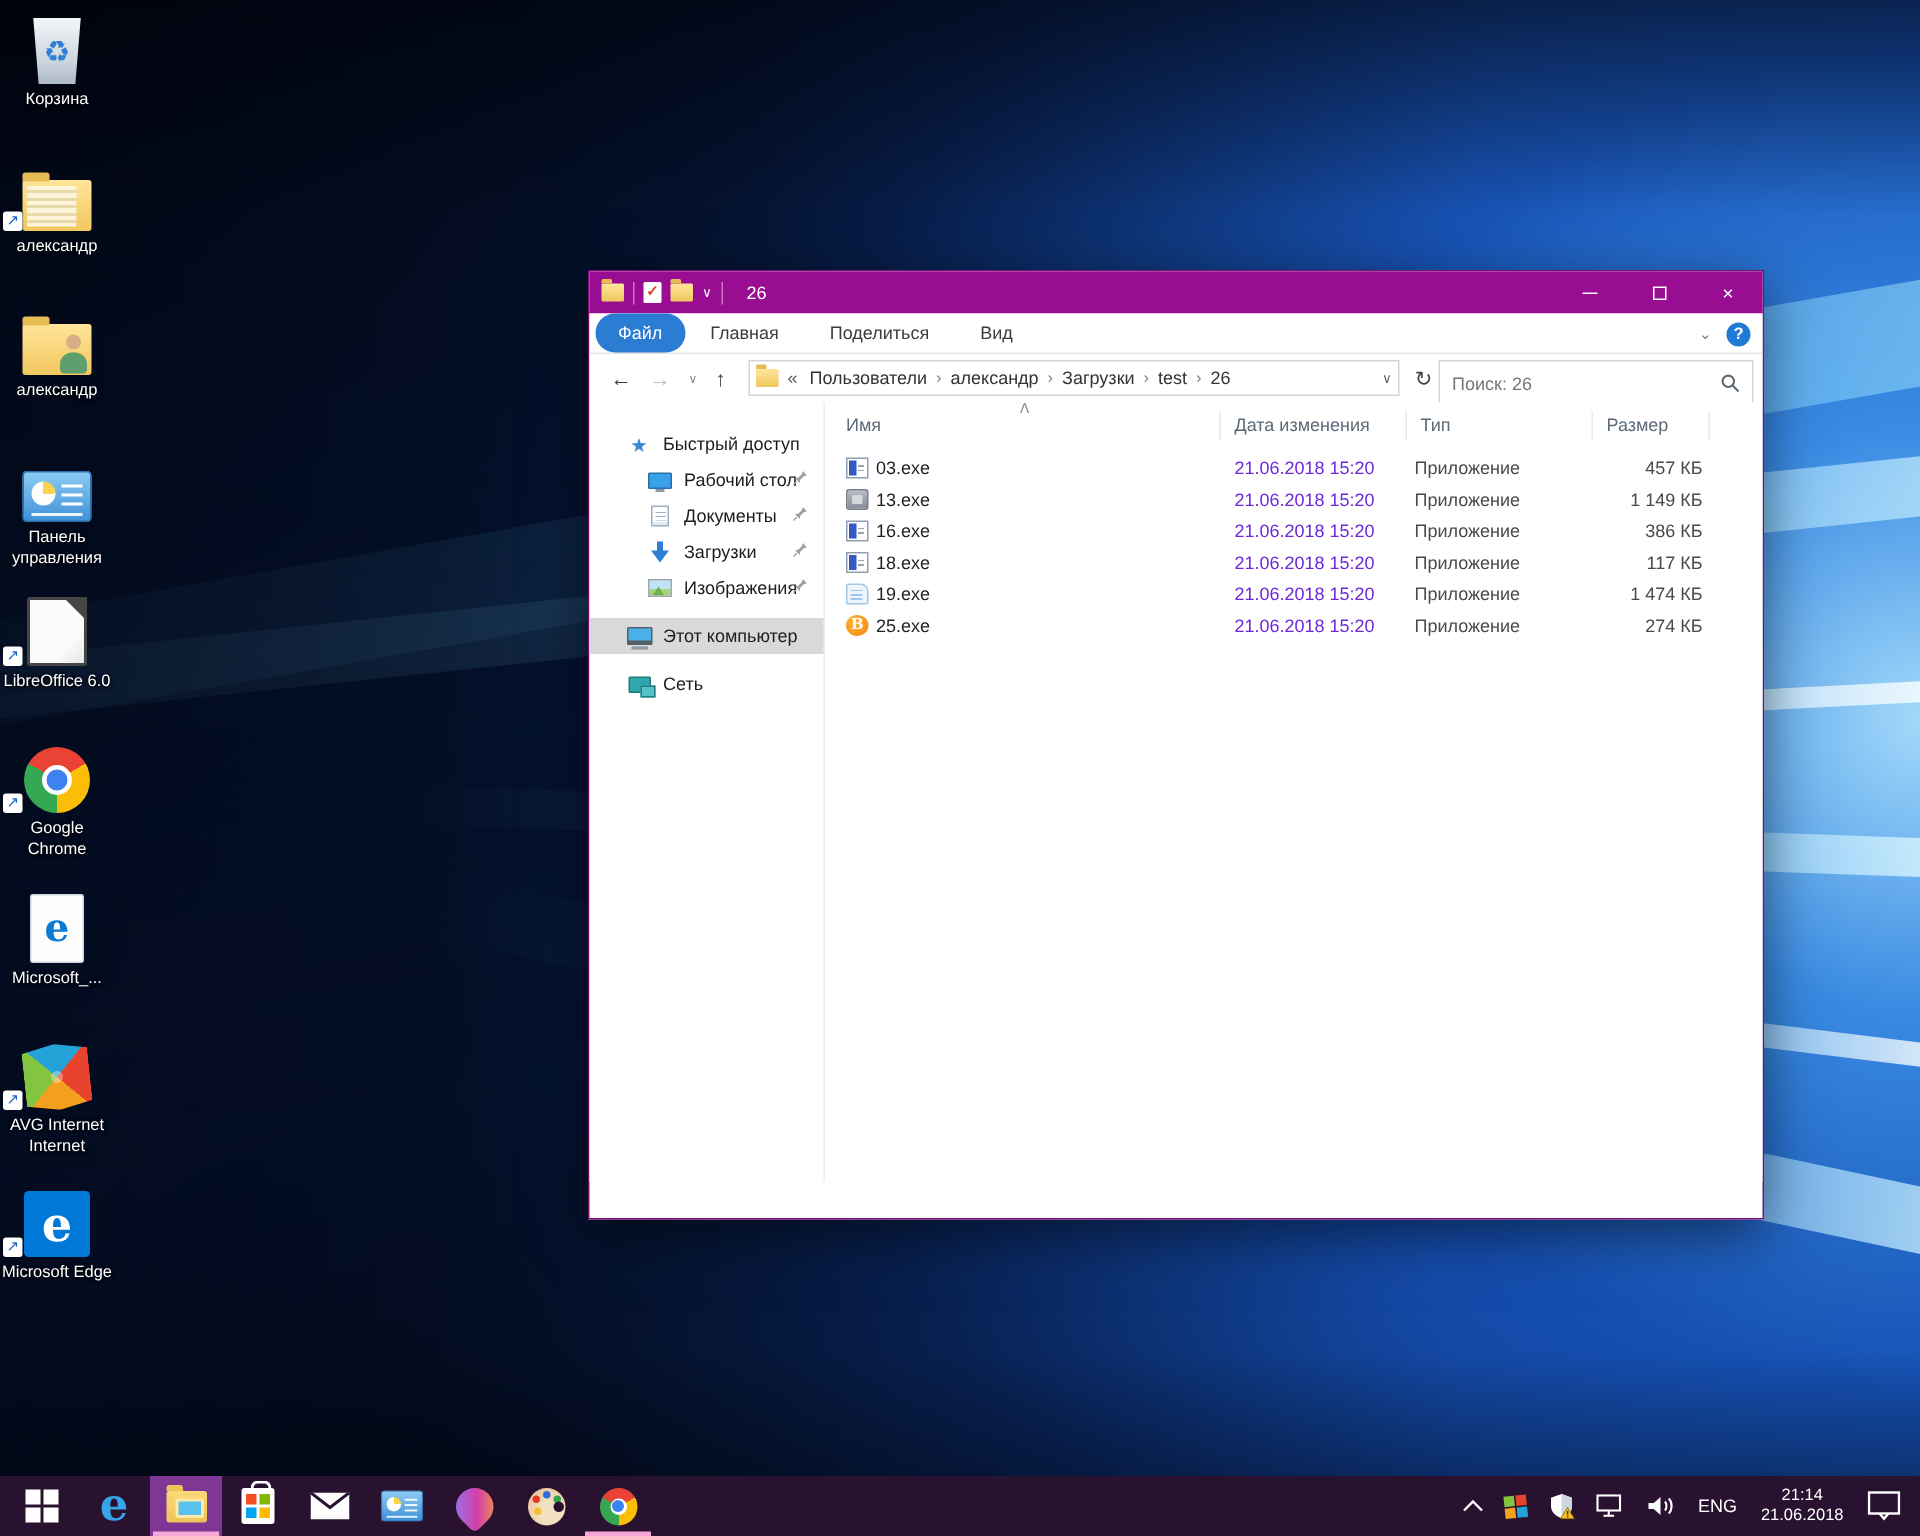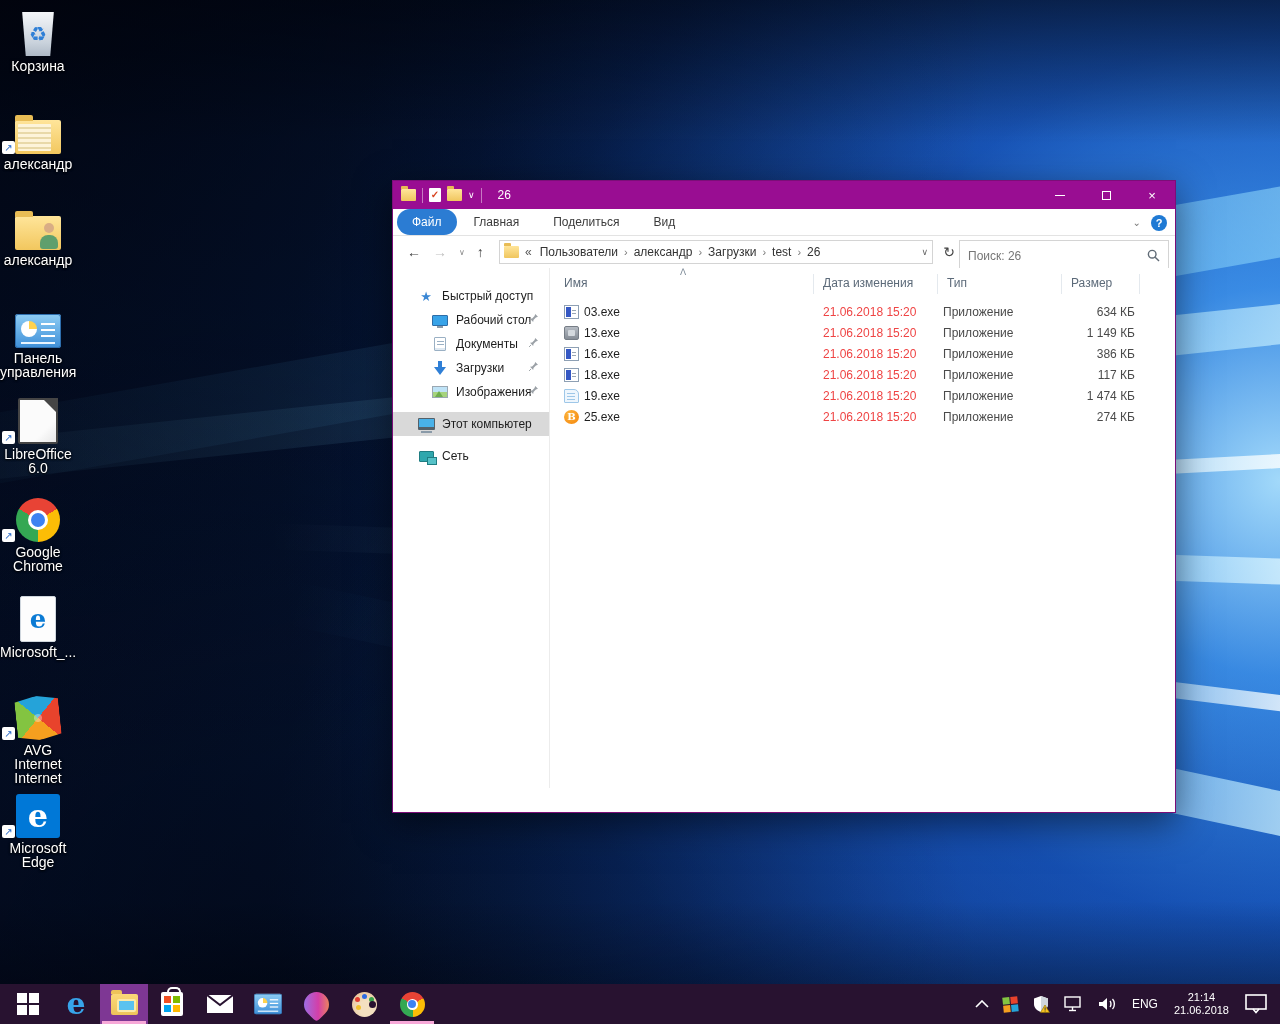--- a/index.html
+++ b/index.html
@@ -24,21 +24,21 @@
   .wp-vig { background:
       radial-gradient(ellipse at 0% 0%, rgba(0,2,10,.75) 0%, rgba(0,0,0,0) 55%),
       radial-gradient(ellipse at 20% 100%, rgba(0,2,10,.6) 0%, rgba(0,0,0,0) 50%),
       linear-gradient(0deg, rgba(0,3,12,.55) 0%, rgba(0,0,0,0) 12%),
       linear-gradient(180deg, rgba(0,3,12,.6) 0%, rgba(0,0,0,0) 14%);
   }
 
   
   .dicon { position:absolute; left:0; width:76px; text-align:center; cursor:default; }
   .dicon-img { height:48px; display:flex; align-items:flex-end; justify-content:center; position:relative; }
-  .dicon-label { margin-top:3px; font-size:14px; line-height:14px; color:#fff; text-shadow:0 1px 2px rgba(0,0,0,.95), 0 0 3px rgba(0,0,0,.8); }
+  .dicon-label { margin-top:3px; font-size:11px; line-height:14px; color:#fff; text-shadow:0 1px 2px rgba(0,0,0,.95), 0 0 3px rgba(0,0,0,.8); }
   .shortcut { position:absolute; left:2px; bottom:0; width:13px; height:13px; background:#fff; border-radius:2px; color:#1d62c6; font-size:10px; line-height:13px; text-align:center; box-shadow:0 0 1px rgba(0,0,0,.5); }
 
   .ic-bin { position:relative; width:36px; height:44px; background:linear-gradient(180deg,#f4f6f9,#c9d2dc 70%,#aeb9c6); clip-path:polygon(6% 0,94% 0,84% 100%,16% 100%); display:flex; align-items:center; justify-content:center; }
   .ic-bin span { color:#2f7fd6; font-size:20px; }
   .ic-folder { position:relative; width:46px; height:34px; background:linear-gradient(180deg,#ffe59a,#f2c75e); border-radius:2px; }
   .ic-folder::before { content:""; position:absolute; top:-5px; left:0; width:18px; height:6px; background:#e8bc55; border-radius:2px 2px 0 0; }
   .ic-folder::after { content:""; position:absolute; left:3px; top:4px; right:10px; bottom:3px; background:repeating-linear-gradient(180deg,#fdf4d9 0 3px,#e8d9a8 3px 5px); border-radius:1px; }
   .ic-user-folder::after { display:none; }
   .person { position:absolute; right:2px; bottom:1px; width:20px; height:26px; }
   .person::before { content:""; position:absolute; top:0; left:5px; width:10px; height:10px; border-radius:50%; background:#d9ad85; }
@@ -123,21 +123,21 @@
   .si-net::after { content:""; position:absolute; right:-4px; bottom:-4px; width:8px; height:6px; background:#56c2c8; border:1px solid #1f7d82; }
 
   .flist { position:absolute; left:157px; top:0; right:0; bottom:0; font-size:12px; }
   .fhead { position:absolute; left:0; top:4px; right:0; height:24px; color:#5c6a79; }
   .fhead .col { position:absolute; top:4px; }
   .sortcaret { position:absolute; left:130px; top:-5px; color:#7d8a97; font-size:9px; }
   .colsep { position:absolute; top:2px; width:1px; height:20px; background:#e4e9ee; }
   .frow { position:absolute; left:0; right:0; height:21px; color:#1f1f1f; }
   .frow .cell { position:absolute; top:3px; white-space:nowrap; }
   .c-name { left:34px; }
-  .c-date { left:273px; color:#ef4444; }
+  .c-date { left:273px; color:#6d28d9; }
   .c-type { left:393px; color:#4a4a4a; }
   .c-size { right:40px; text-align:right; color:#4a4a4a; }
   .fic { position:absolute; left:14px; top:3px; width:15px; height:14px; }
   .fi-app { background:#fff; border:1px solid #8ea0b4; }
   .fi-app::before { content:""; position:absolute; left:1px; top:1px; bottom:1px; width:5px; background:#3558c4; }
   .fi-app::after { content:""; position:absolute; right:2px; top:4px; width:4px; height:5px; background:repeating-linear-gradient(180deg,#9aa6b4 0 1px,transparent 1px 3px); }
   .fi-gray { background:linear-gradient(180deg,#b6bcc4,#868d96); border:1px solid #767d86; border-radius:2px; }
   .fi-gray::after { content:""; position:absolute; inset:3px; background:#d4d9de; border-radius:1px; }
   .fi-doc2 { background:#eef6fd; border:1px solid #9ec7e8; border-radius:1px 5px 1px 1px; }
   .fi-doc2::after { content:""; position:absolute; left:2px; top:3px; right:3px; height:7px; background:repeating-linear-gradient(180deg,#9ec7e8 0 1px,transparent 1px 3px); }
@@ -415,21 +415,21 @@
           <div class="colsep" style="left:511px"></div>
           <div class="col" style="left:521px">Размер</div>
           <div class="colsep" style="left:589px"></div>
         </div>
 
         <div class="frow" style="top:34px">
           <span class="fic fi-app"></span>
           <span class="cell c-name">03.exe</span>
           <span class="cell c-date">21.06.2018 15:20</span>
           <span class="cell c-type">Приложение</span>
-          <span class="cell c-size">634 КБ</span>
+          <span class="cell c-size">457 КБ</span>
         </div>
         <div class="frow" style="top:55px">
           <span class="fic fi-gray"></span>
           <span class="cell c-name">13.exe</span>
           <span class="cell c-date">21.06.2018 15:20</span>
           <span class="cell c-type">Приложение</span>
           <span class="cell c-size">1 149 КБ</span>
         </div>
         <div class="frow" style="top:76px">
           <span class="fic fi-app"></span>

